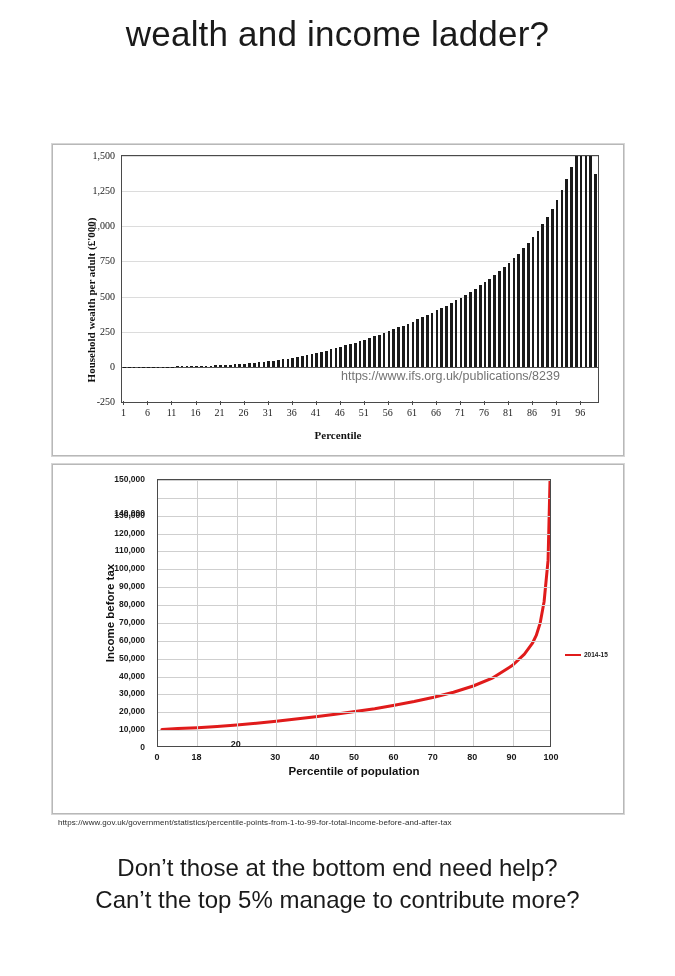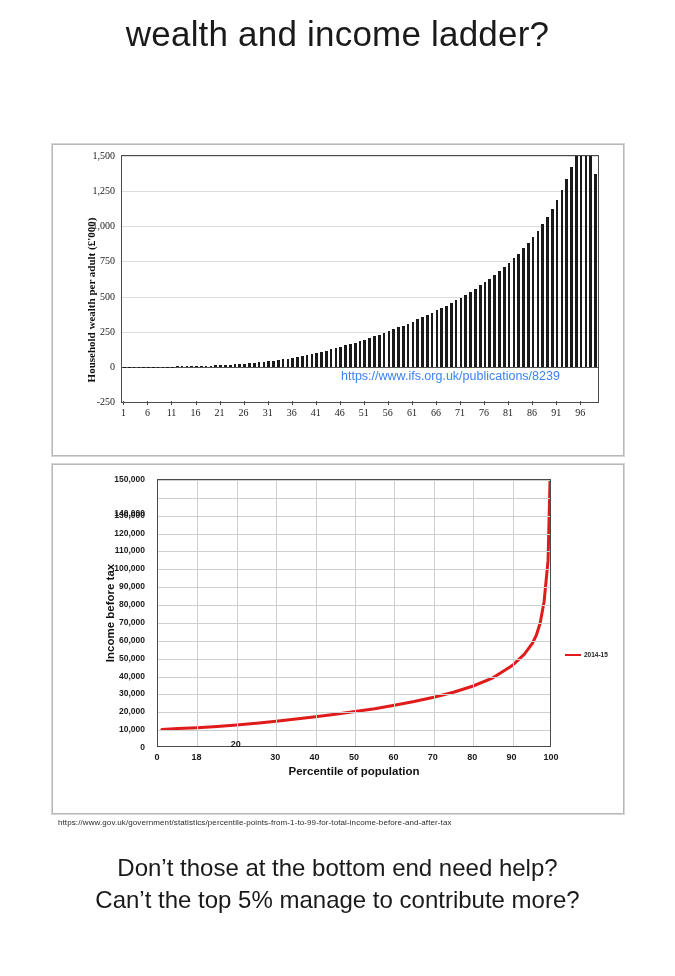--- a/index.html
+++ b/index.html
@@ -129,21 +129,21 @@
     width: 100%;
     text-align: center;
     font-family: "Liberation Serif", serif;
     font-weight: bold;
     font-size: 11px;
   }
   .source-url {
     position: absolute;
     font-family: "Liberation Sans", sans-serif;
     font-size: 12.5px;
-    color: #3b82f6;
+    color: #737373;
   }
 
   
   #income-plot {
     left: 104px;
     top: 14px;
     width: 394px;
     height: 268px;
   }
   .i-grid-h {
@@ -403,20 +403,21 @@
         <div class="w-tick" style="left: 455.051px; top: 256px;"></div>
         <div class="w-xlabel" style="left: 455.051px; top: 262px; text-align: center;">81</div>
         <div class="w-tick" style="left: 479.091px; top: 256px;"></div>
         <div class="w-xlabel" style="left: 479.091px; top: 262px;">86</div>
         <div class="w-tick" style="left: 503.131px; top: 256px;"></div>
         <div class="w-xlabel" style="left: 503.131px; top: 262px;">91</div>
         <div class="w-tick" style="left: 527.172px; top: 256px;"></div>
         <div class="w-xlabel" style="left: 527.172px; top: 262px;">96</div>
       </div>
     <div class="source-url" id="wealth-source" style="left:288px; top:224px;">https://www.ifs.org.uk/publications/8239</div>
+    <div class="w-axis-title-x" style="top:284px;">Percentile</div>
   </div>
 
   <div class="panel" id="income-panel">
     <div class="i-axis-title-y">Income before tax</div>
     <div class="plot-area" id="income-plot">
       <svg id="income-svg" width="394" height="268" viewBox="0 0 394 268" preserveAspectRatio="none">
           <polyline points="3.94,249.42 19.70,248.53 39.40,247.63 59.10,246.38 78.80,244.95 98.50,243.17 118.20,241.20 137.90,239.06 157.60,236.73 177.30,234.23 197.00,231.55 216.70,228.69 236.40,225.30 256.10,221.55 275.80,217.26 295.50,212.26 315.20,206.00 334.90,197.78 354.60,185.28 366.42,174.20 374.30,163.48 378.24,155.44 382.18,142.93 386.12,121.49 390.06,80.40 392.03,0.00" fill="none" stroke="#e01b1b" stroke-width="3" stroke-linejoin="round" stroke-linecap="round"></polyline>
         </svg>
     <div class="i-grid-h" style="top: 250.133px;"></div><div class="i-grid-h" style="top: 232.267px;"></div><div class="i-grid-h" style="top: 214.4px;"></div><div class="i-grid-h" style="top: 196.533px;"></div><div class="i-grid-h" style="top: 178.667px;"></div><div class="i-grid-h" style="top: 160.8px;"></div><div class="i-grid-h" style="top: 142.933px;"></div><div class="i-grid-h" style="top: 125.067px;"></div><div class="i-grid-h" style="top: 107.2px;"></div><div class="i-grid-h" style="top: 89.3333px;"></div><div class="i-grid-h" style="top: 71.4667px;"></div><div class="i-grid-h" style="top: 53.6px;"></div><div class="i-grid-h" style="top: 35.7333px;"></div><div class="i-grid-h" style="top: 17.8667px;"></div><div class="i-grid-h" style="top: 0px;"></div><div class="i-grid-v" style="left: 39.4px;"></div><div class="i-grid-v" style="left: 78.8px;"></div><div class="i-grid-v" style="left: 118.2px;"></div><div class="i-grid-v" style="left: 157.6px;"></div><div class="i-grid-v" style="left: 197px;"></div><div class="i-grid-v" style="left: 236.4px;"></div><div class="i-grid-v" style="left: 275.8px;"></div><div class="i-grid-v" style="left: 315.2px;"></div><div class="i-grid-v" style="left: 354.6px;"></div></div>
     <div id="income-yticks">

